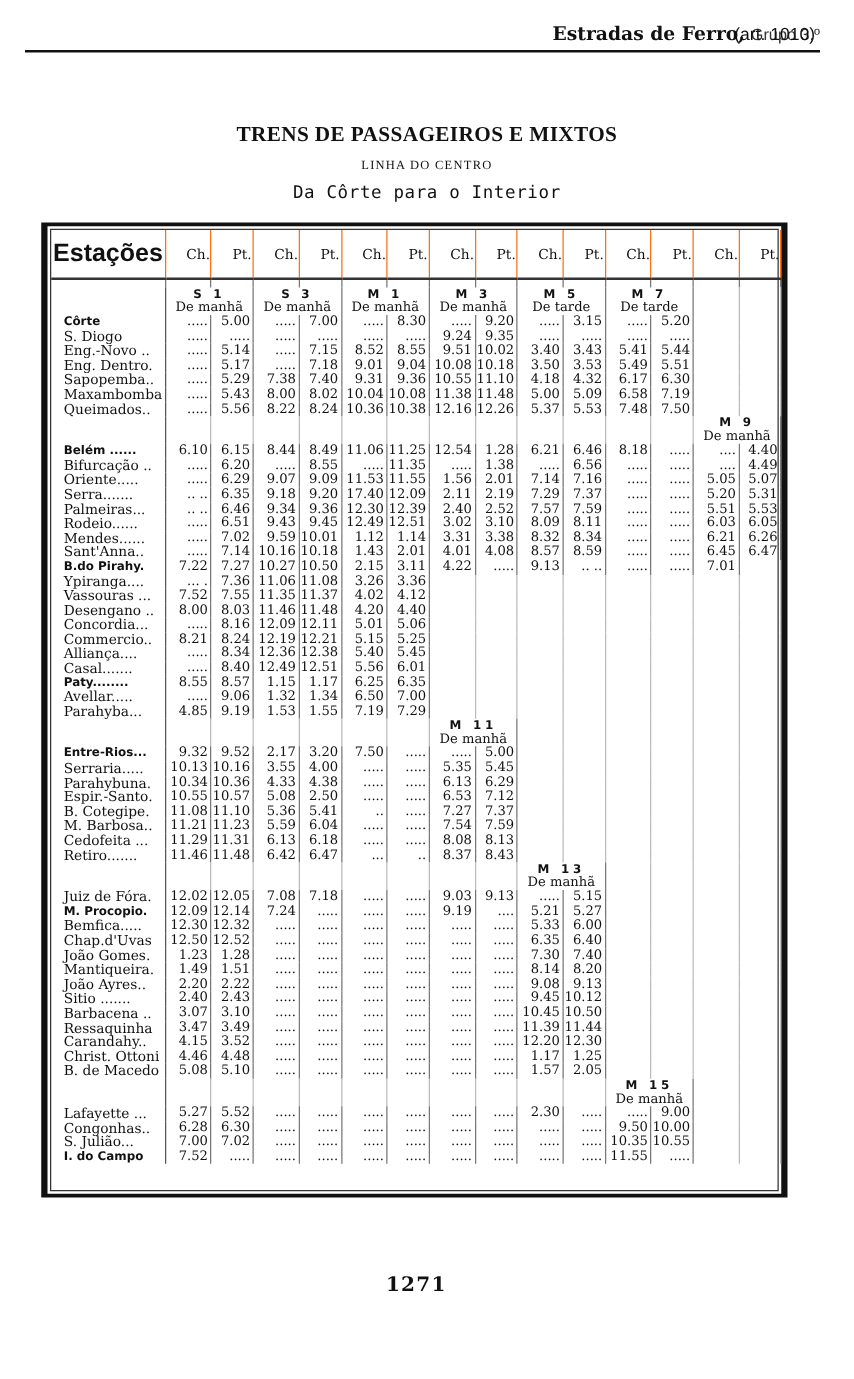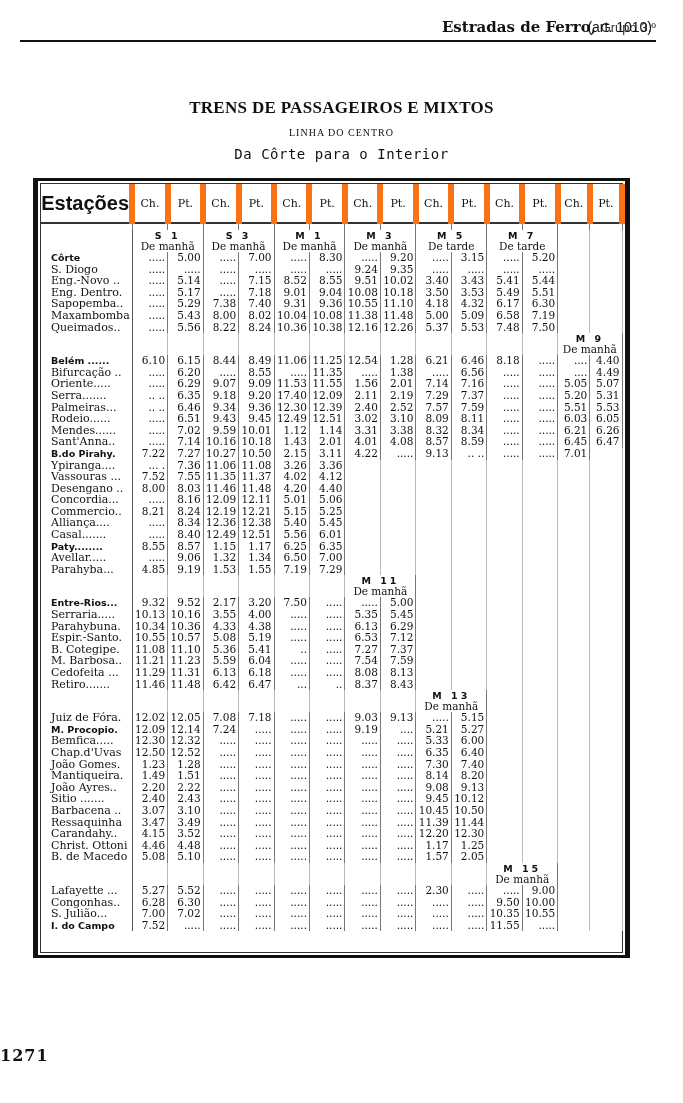--- a/index.html
+++ b/index.html
@@ -41,43 +41,43 @@
   }
   .table-frame::before {
     content: ""; position: absolute; left: 2px; top: 2px; right: 2px; bottom: 2px;
     border: 1px solid #333;
   }
   table {
     position: absolute; left: 3px; top: 3px; border-collapse: collapse;
     font-family: "DejaVu Serif", serif; font-size: 10.5px;
   }
   th {
-    height: 38px; font-weight: normal; font-size: 11px; border-right: 6px solid #f97316;
+    height: 38px; font-weight: normal; font-size: 11px; border-right: 1px solid #f97316;
     border-bottom: 2px double #333; padding: 0;
   }
   th.stations-head {
     width: 86px; font-family: "Liberation Sans", sans-serif; font-weight: bold; font-size: 20px;
     letter-spacing: 0;
   }
-  th.col { width: 33px; }
+  th.col { width: 33px; padding-left: 16px; }
   td {
     padding: 0 2px 0 0; height: 11.6px; line-height: 11.6px; text-align: right;
     border-right: 1px solid #777; white-space: nowrap; font-size: 10.5px;
   }
   td.station {
     text-align: left; padding-left: 10px; font-size: 11px; border-right: 1px solid #555;
   }
   td.station.bold { font-weight: bold; font-size: 9.5px; font-family: "DejaVu Sans", sans-serif; }
   td.empty { border-right: 1px solid #bbb; }
   .train-label { text-align: center; line-height: 11px; padding: 0; }
   .train-label .num { font-weight: bold; font-size: 9.5px; font-family: "DejaVu Sans", sans-serif; letter-spacing: 3px; display: block; }
   .train-label .when { font-size: 10.5px; display: block; white-space: nowrap; }
   .page-number {
-    position: absolute; left: 0; width: 666px; top: 1018px; text-align: left;
-    font-family: "DejaVu Serif", serif; font-weight: bold; font-size: 16px; letter-spacing: 1px; margin-top: 28px;
+    position: absolute; left: 0; width: 666px; top: 1018px; text-align: center;
+    font-family: "DejaVu Serif", serif; font-weight: bold; font-size: 16px; letter-spacing: 1px;
   }
   .spacer td { height: 6px; border-right: 1px solid #777; }
 </style>
 </head>
 <body>
 
 <div class="running-head">
   <div class="center">
     <b>Estradas de Ferro,</b>
     <span>Grupo 3.º</span>
@@ -686,21 +686,21 @@
           <td class="empty"></td>
           <td class="empty"></td>
           <td class="empty"></td>
           <td class="empty"></td>
         </tr>
         <tr>
           <td class="station">Espir.-Santo.</td>
           <td>10.55</td>
           <td>10.57</td>
           <td>5.08</td>
-          <td>5.19</td>
+          <td>2.50</td>
           <td>.....</td>
           <td>.....</td>
           <td>6.53</td>
           <td>7.12</td>
           <td class="empty"></td>
           <td class="empty"></td>
           <td class="empty"></td>
           <td class="empty"></td>
           <td class="empty"></td>
           <td class="empty"></td>

